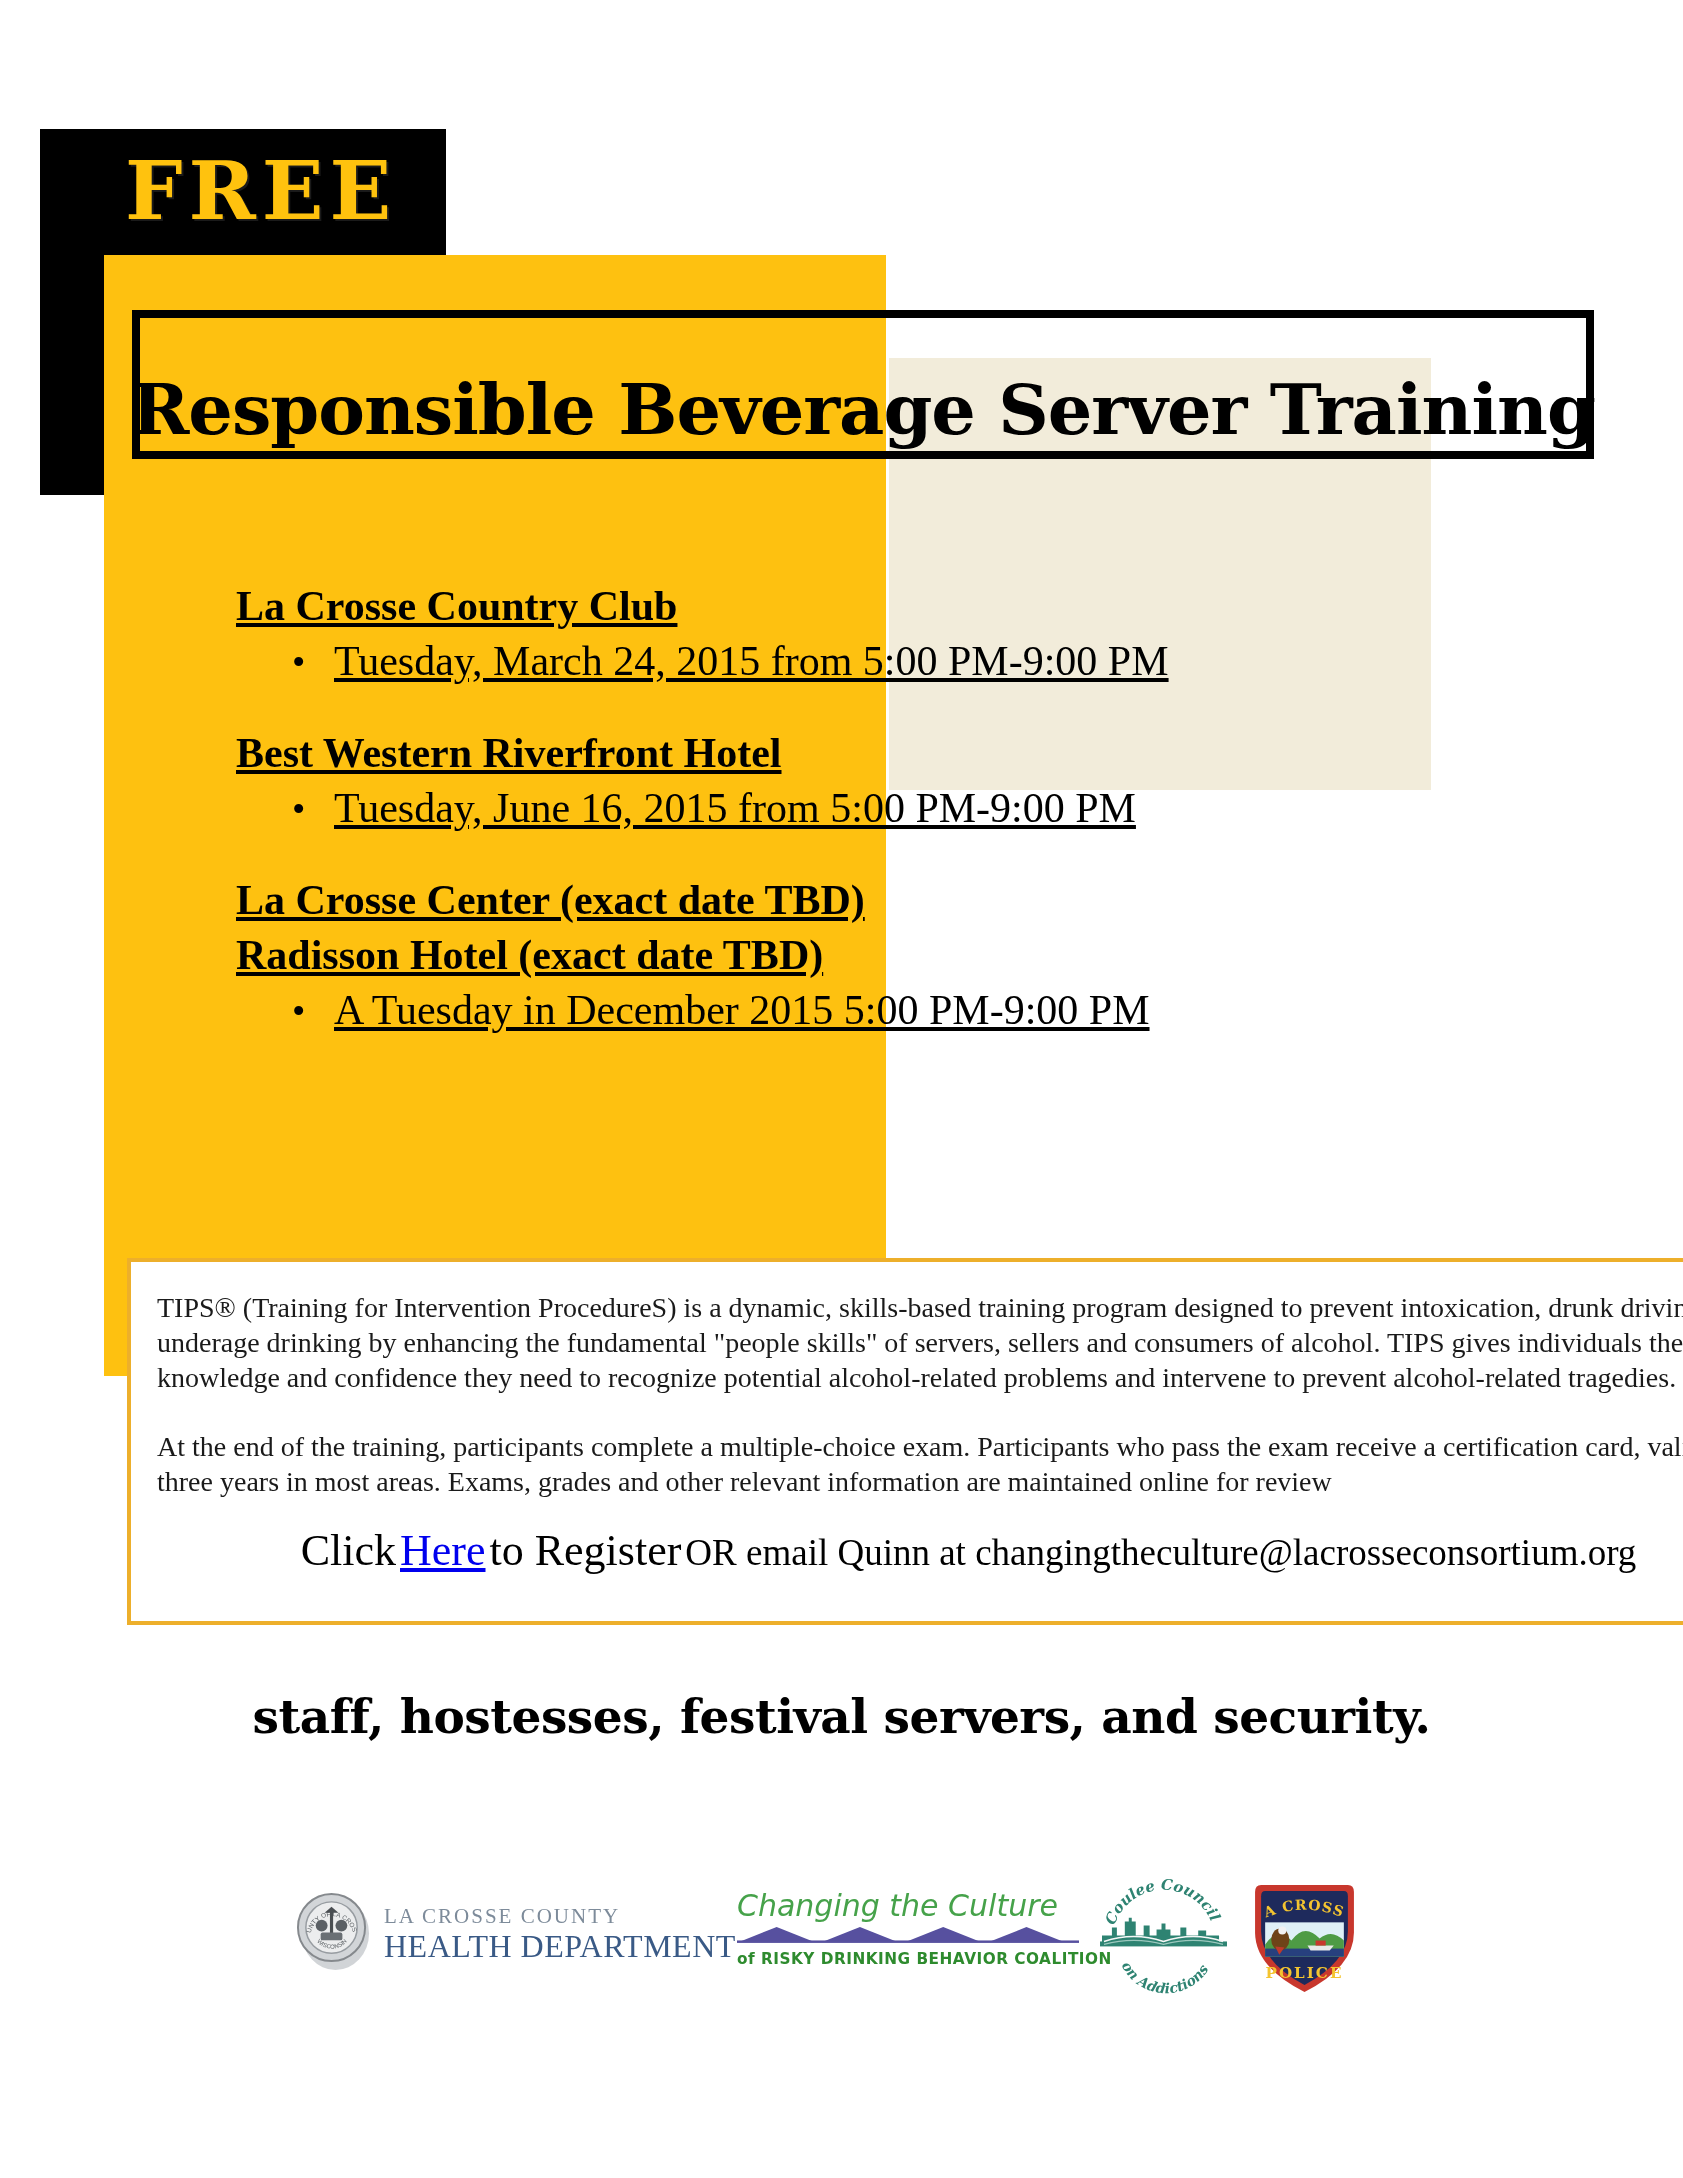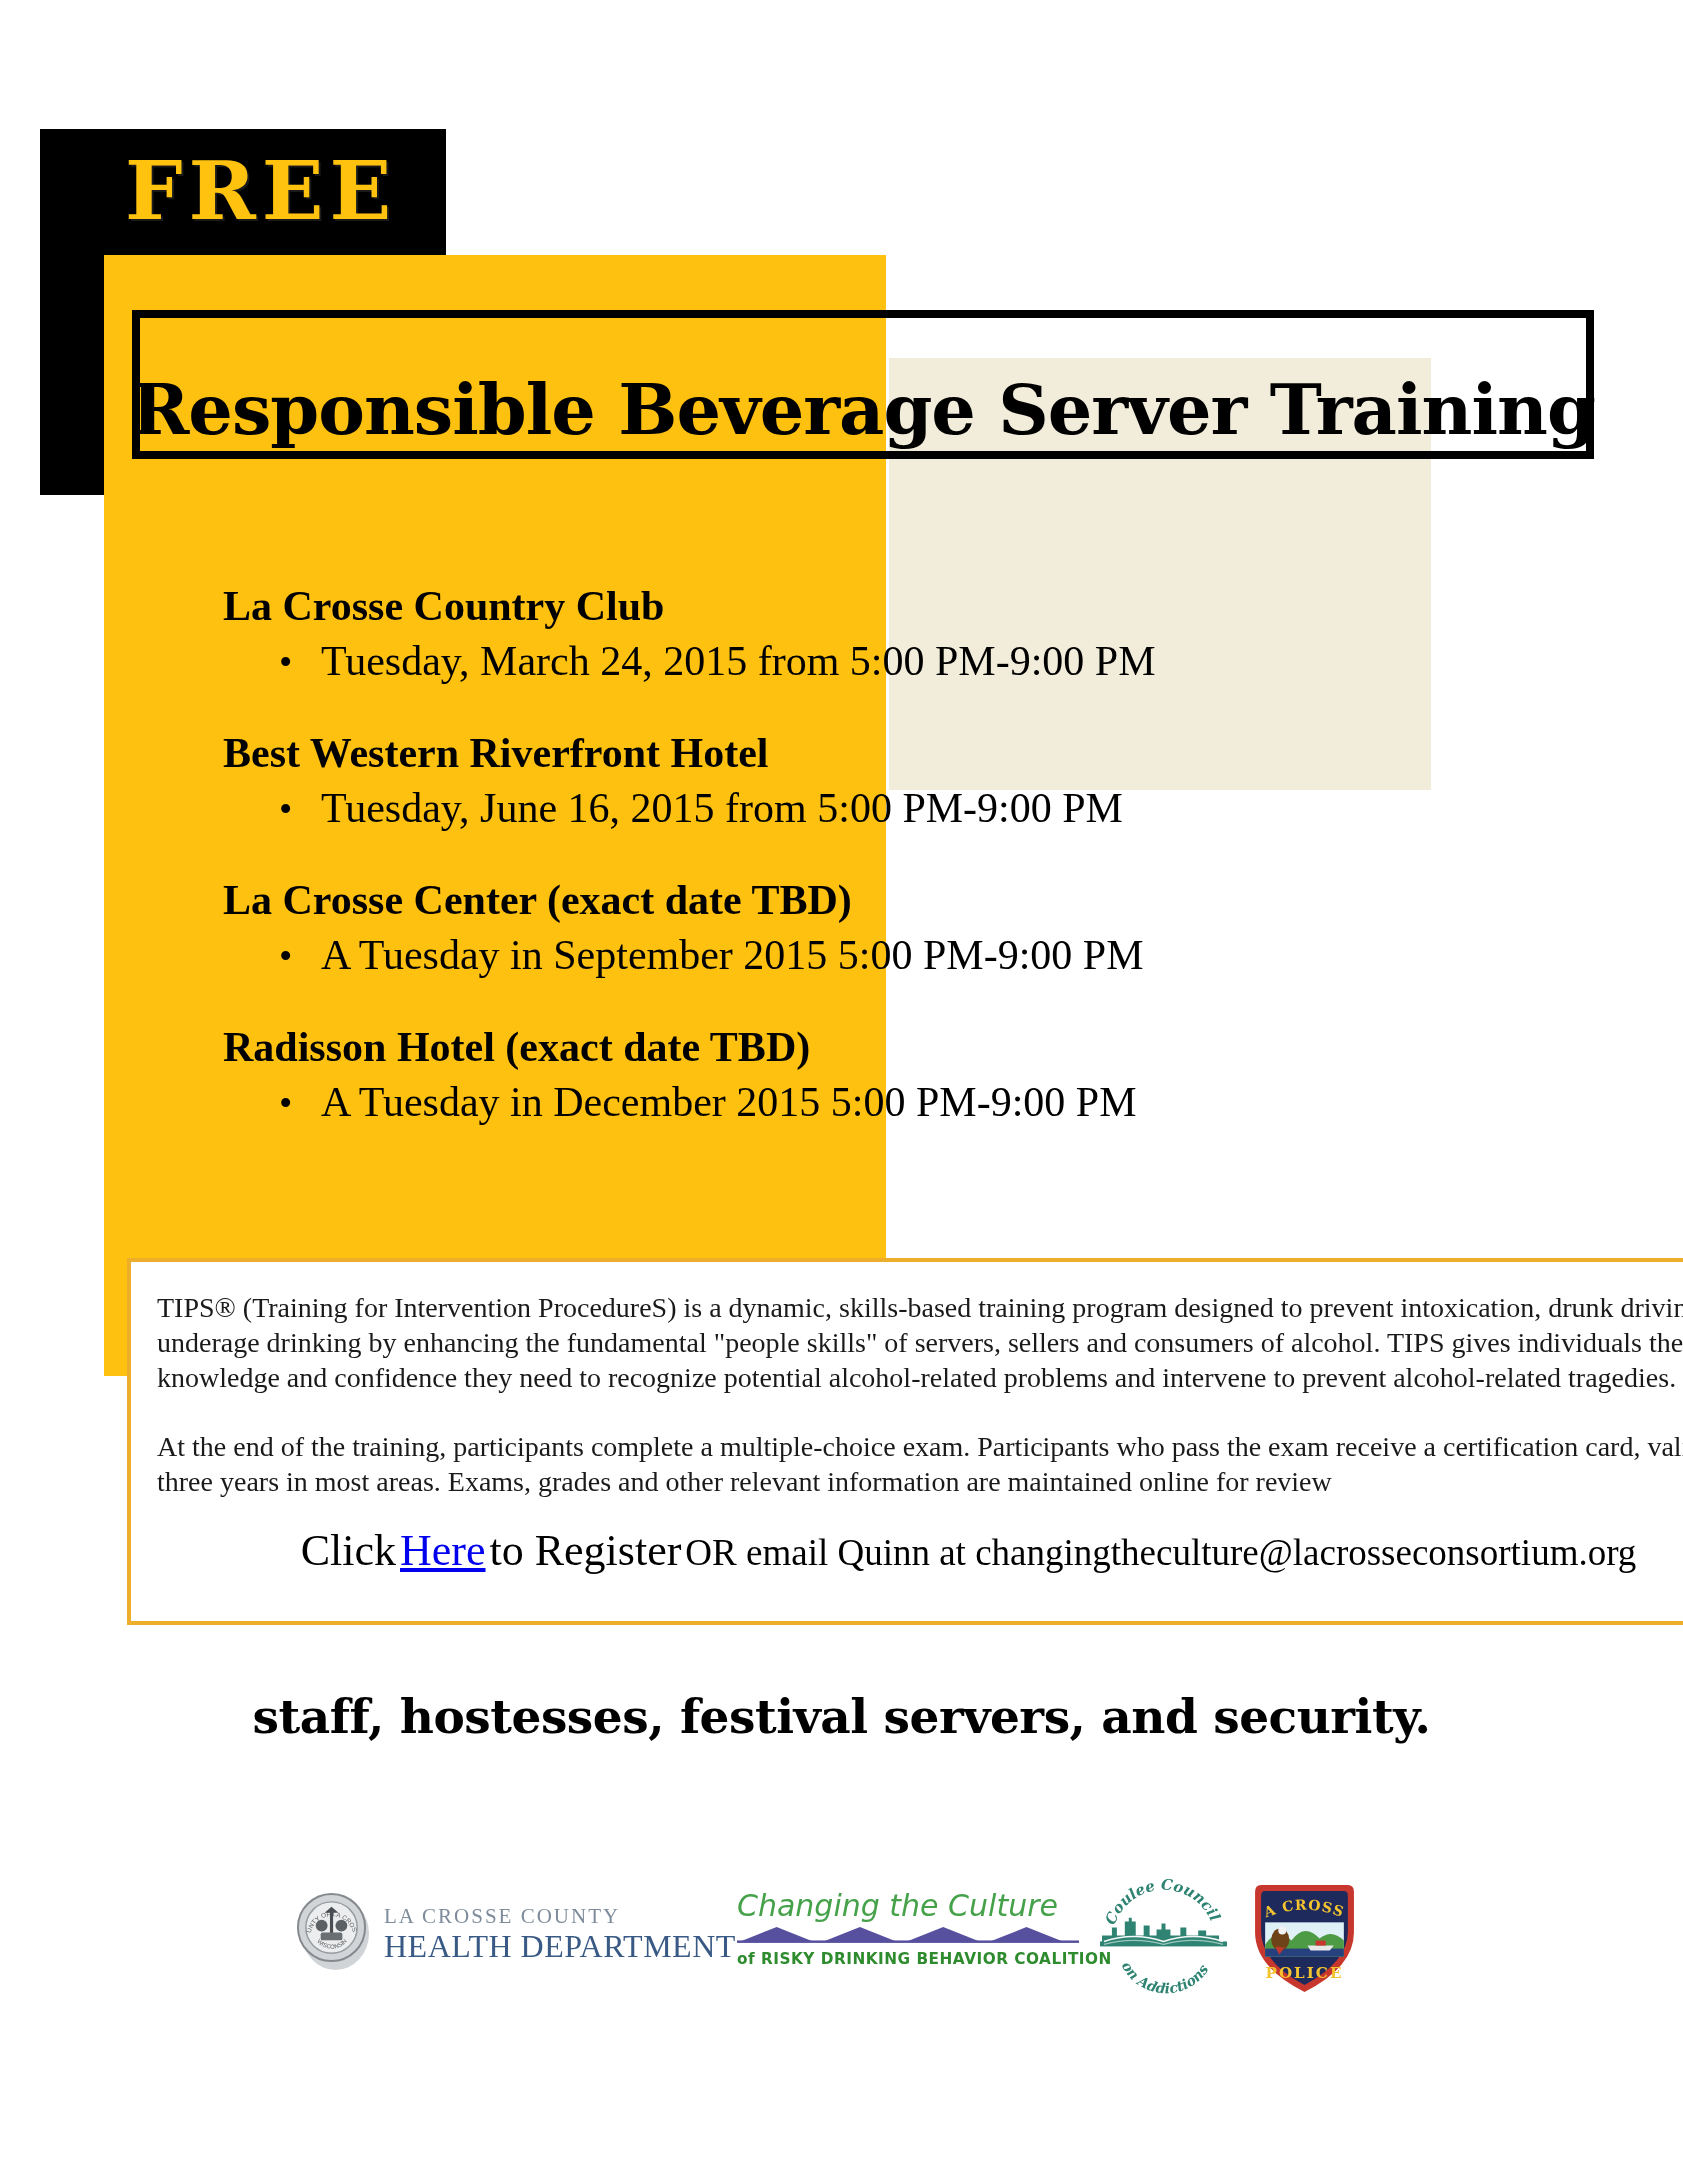--- a/index.html
+++ b/index.html
@@ -24,21 +24,21 @@
     left:132px;top:310px;width:1462px;height:149px;border:8px solid #000;
     box-sizing:border-box;display:flex;align-items:flex-end;justify-content:center;
     background:transparent;
   }
   .banner-title{
     font-family:"DejaVu Serif",serif;font-weight:600;font-size:70px;
     letter-spacing:-1px;white-space:nowrap;color:#000;
   }
 
   
-  .schedule{left:223px;top:579px;width:1386px;}
+  .schedule{left:236px;top:579px;width:1386px;text-decoration:underline;}
   .venue{font-size:42px;font-weight:bold;line-height:55px;white-space:nowrap;}
   .detail-row{font-size:42px;line-height:55px;padding-left:56px;margin-bottom:36px;white-space:nowrap;}
   .bullet{display:inline-block;width:42px;font-size:38px;vertical-align:baseline;}
 
   
   .tips-box{
     left:127px;top:1258px;width:1683px;height:367px;border:4px solid #EDAF2B;
     box-sizing:border-box;background:#fff;padding:28px 26px 0 26px;
   }
   .tips-box p{margin:0;font-size:28px;line-height:35px;color:#1a1a1a;}
@@ -81,21 +81,20 @@
 <div class="abs banner">
   <div class="banner-title">Responsible Beverage Server Training</div>
 </div>
 
 <div class="abs schedule">
   <div class="venue">La Crosse Country Club</div>
   <div class="detail-row"><span class="bullet">•</span><span>Tuesday, March 24, 2015 from 5:00 PM-9:00 PM</span></div>
   <div class="venue">Best Western Riverfront Hotel</div>
   <div class="detail-row"><span class="bullet">•</span><span>Tuesday, June 16, 2015 from 5:00 PM-9:00 PM</span></div>
   <div class="venue">La Crosse Center (exact date TBD)</div>
-  <div class="detail-row"><span class="bullet">•</span><span>A Tuesday in September 2015 5:00 PM-9:00 PM</span></div>
   <div class="venue">Radisson Hotel (exact date TBD)</div>
   <div class="detail-row"><span class="bullet">•</span><span>A Tuesday in December 2015 5:00 PM-9:00 PM</span></div>
 </div>
 
 <div class="abs tips-box">
   <p class="p1">TIPS® (Training for Intervention ProcedureS) is a dynamic, skills-based training program designed to prevent intoxication, drunk driving and underage drinking by enhancing the fundamental "people skills" of servers, sellers and consumers of alcohol. TIPS gives individuals the knowledge and confidence they need to recognize potential alcohol-related problems and intervene to prevent alcohol-related tragedies.</p>
   <p class="p2">At the end of the training, participants complete a multiple-choice exam. Participants who pass the exam receive a certification card, valid for three years in most areas. Exams, grades and other relevant information are maintained online for review</p>
   <div class="register-line">
     <span class="reg-big">Click</span>
     <span class="reg-big here-link">Here</span>

